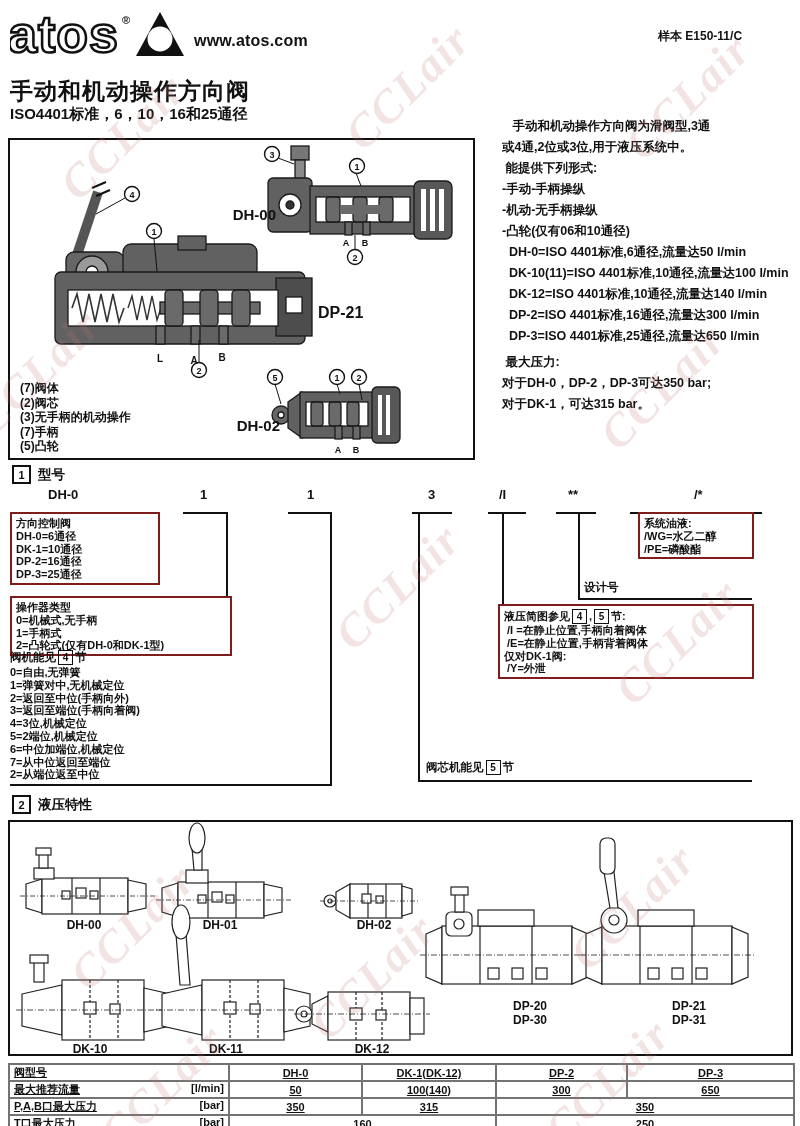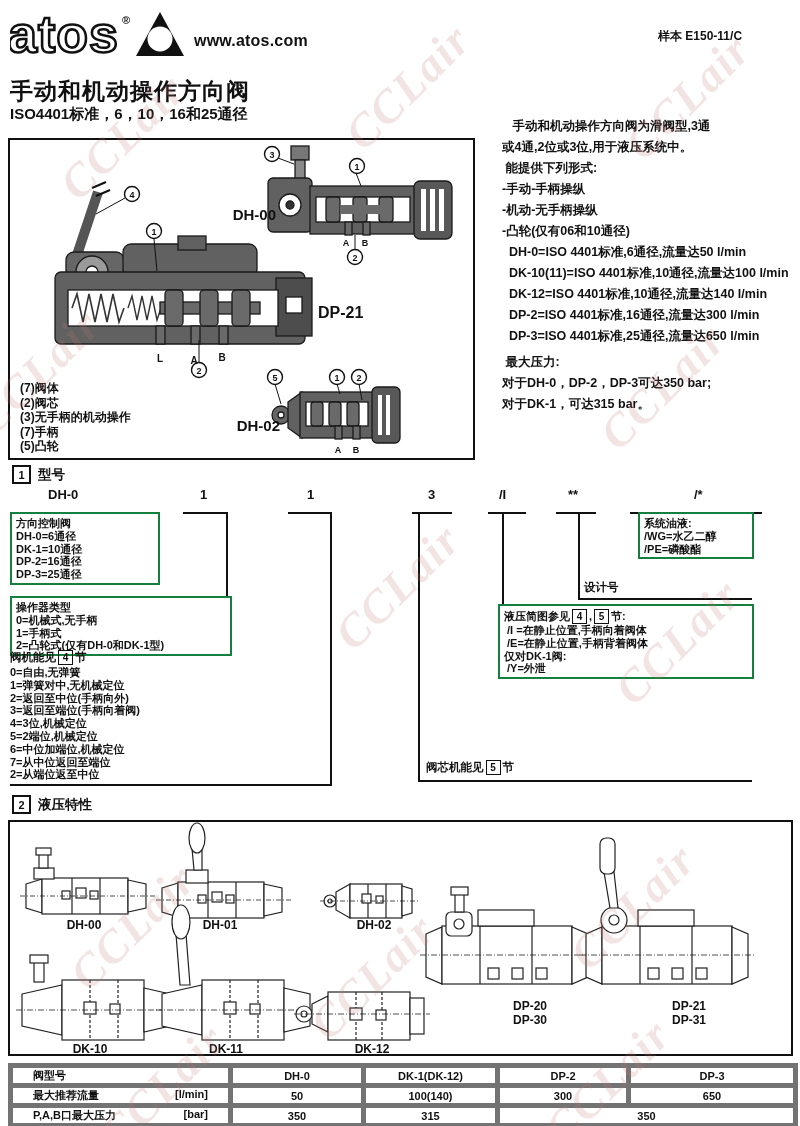--- a/index.html
+++ b/index.html
@@ -23,31 +23,31 @@
   
   .intro div{font-size:12.5px;line-height:21px;white-space:pre;}
   
   .sechead{display:flex;align-items:center;gap:7px;font-size:13.5px;}
   .secnum{border:2px solid #111;width:15px;height:15px;display:flex;align-items:center;justify-content:center;font-size:11px;flex:0 0 auto;}
   
   .mc-code{position:absolute;font-size:13px;}
   .u{position:absolute;height:2px;background:#111;}
   .vl{position:absolute;width:2px;background:#111;}
   .hl{position:absolute;height:2px;background:#111;}
-  .bx{position:absolute;border:2px solid #15803d;padding:3px 4px 2px 4px;background:transparent;}
+  .bx{position:absolute;border:2px solid #7f1d1d;padding:3px 4px 2px 4px;background:transparent;}
   .bx div,.blk div{font-size:11px;line-height:12.8px;white-space:pre;}
   .blk{position:absolute;}
   .noteline{position:absolute;font-size:11.5px;display:flex;align-items:center;white-space:pre;}
   .numbox{display:inline-flex;border:1.6px solid #111;min-width:11px;height:13px;align-items:center;justify-content:center;
           font-size:10px;line-height:11px;margin:0 2px;padding:0 1px;}
   .dsg{position:absolute;font-size:11.5px;}
   
   table.spec{position:absolute;left:8px;top:1063px;width:785px;border-collapse:collapse;table-layout:fixed;
              font-size:11px;font-weight:700;border:2px solid #111;}
-  table.spec td{border:5px solid #737373;height:14px;padding:0 20px;text-align:center;overflow:hidden;}
+  table.spec td{border:2px solid #737373;height:14px;padding:0 4px;text-align:center;overflow:hidden;text-decoration:underline;}
   table.spec td.lbl{text-align:left;}
   table.spec td.lbl .unit{float:right;}
   svg text{font-family:"Liberation Sans","DejaVu Sans",sans-serif;font-weight:700;}
 </style>
 </head>
 <body>
 
 <div class="wm" style="left:45px;top:110px">CCLair</div>
 <div class="wm" style="left:330px;top:60px">CCLair</div>
 <div class="wm" style="left:610px;top:70px">CCLair</div>

